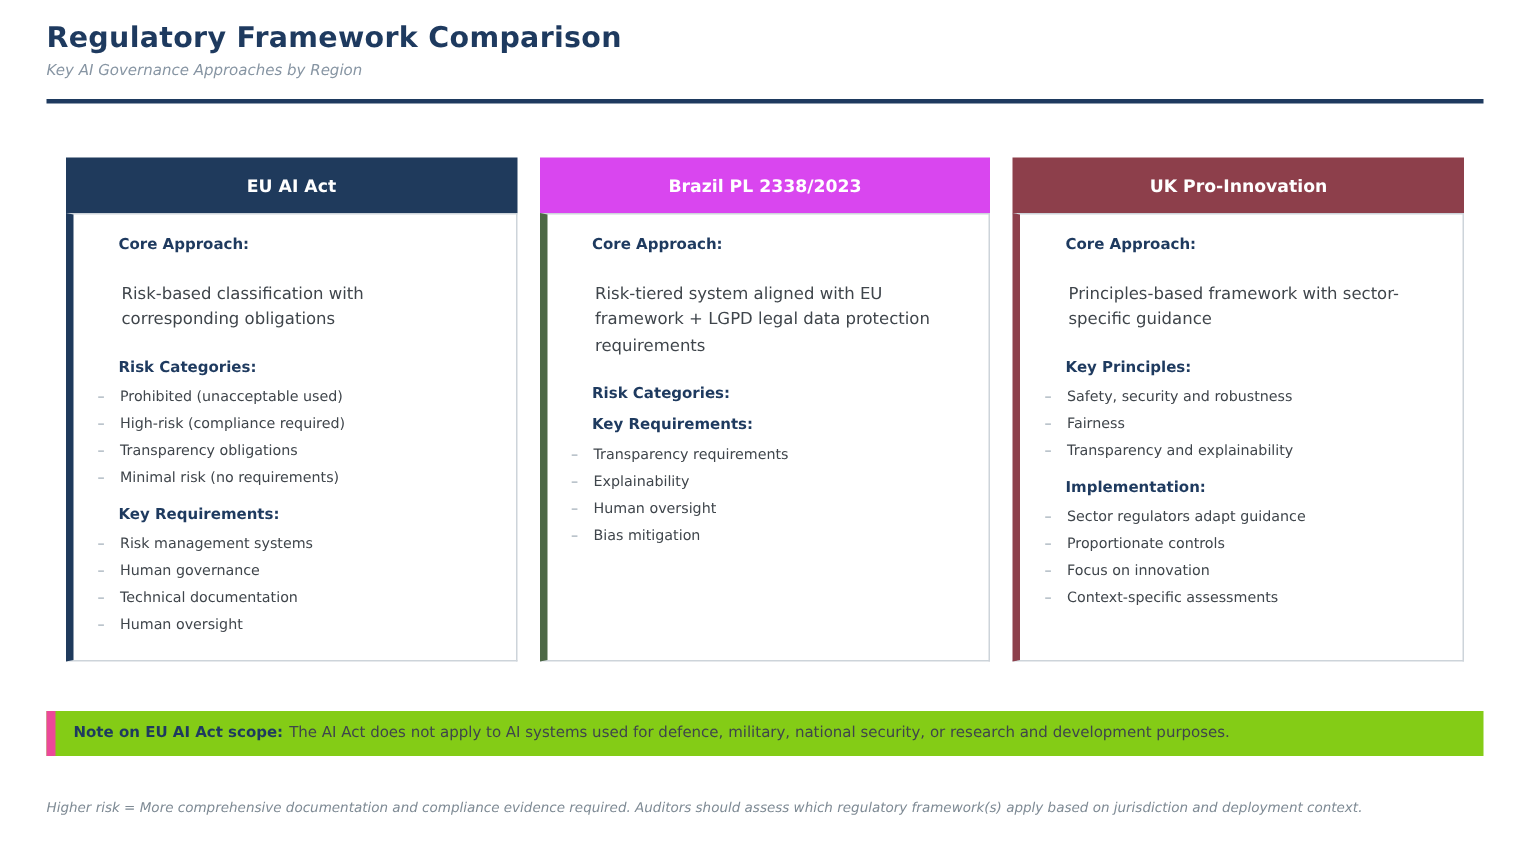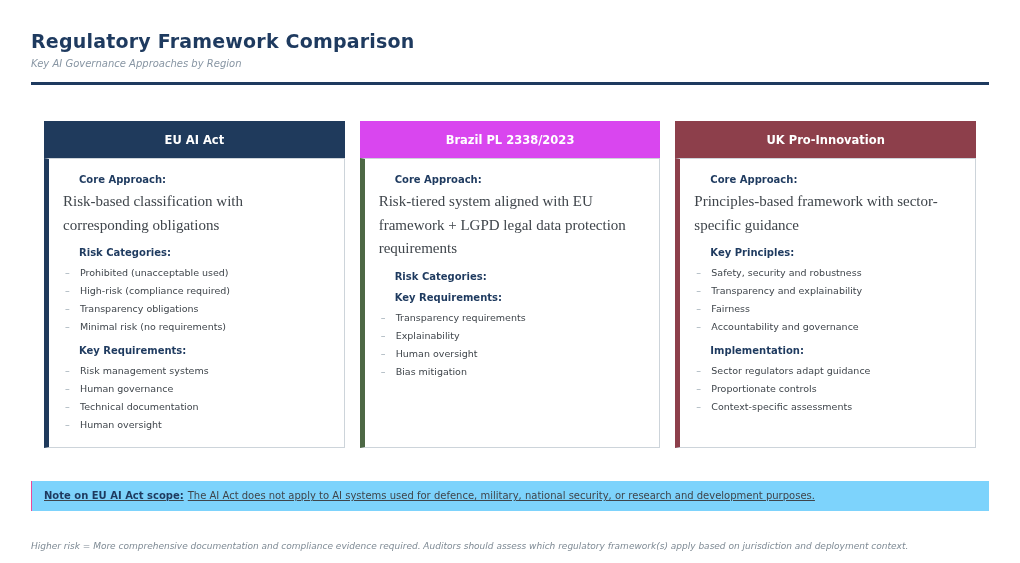--- a/index.html
+++ b/index.html
@@ -4,21 +4,21 @@
 <style>
   * { box-sizing: border-box; }
   html, body { margin: 0; padding: 0; }
   body {
     width: 1020px; height: 563px;
     background: #ffffff;
     font-family: "DejaVu Sans", "Liberation Sans", sans-serif;
     color: #3f454b;
     overflow: hidden;
   }
-  .page { padding: 30px 31px 0 31px; }
+  .page { padding: 14px 31px 0 31px; }
 
   .page-title {
     margin: 0;
     font-size: 19px;
     font-weight: bold;
     letter-spacing: 0.2px;
     color: #1e3a5f;
   }
   .page-subtitle {
     margin: 6px 0 0 0;
@@ -61,25 +61,24 @@
     padding: 8px 14px 14px 14px;
   }
   .section-heading {
     margin: 10px 0 5px 16px;
     font-size: 10px;
     font-weight: bold;
     color: #1e3a5f;
   }
   .section-heading.first { margin-top: 7px; }
   .section-text {
-    margin: 0;
-    font-size: 15px;
+    margin: 18px;
+    font-size: 11px;
     line-height: 1.58;
     color: #3f454b;
-    font-family: Liberation Serif, serif;
   }
   ul.card-list {
     list-style: none;
     margin: 2px 0 0 0;
     padding: 0;
   }
   ul.card-list li {
     position: relative;
     font-size: 9.5px;
     color: #3f454b;
@@ -87,27 +86,26 @@
   }
   ul.card-list li::before {
     content: "–";
     position: absolute;
     left: 2px;
     color: #93a1ad;
   }
 
   .note-box {
     margin: 33px 31px 0 31px;
-    background: #7dd3fc;
-    border-left: 1px solid #ec4899;
+    background: #84cc16;
+    border-left: 6px solid #ec4899;
     padding: 8px 12px;
     font-size: 10px;
     line-height: 1.4;
     color: #3f454b;
-    text-decoration: underline;
   }
   .note-label {
     font-weight: bold;
     color: #1e3a5f;
     margin-right: 4px;
   }
 
   .footer-note {
     margin: 30px 31px 0 31px;
     font-size: 9px;
@@ -171,28 +169,28 @@
     <div class="framework-card">
       <div class="card-header" style="background: rgb(141, 63, 75);">
         <span>UK Pro-Innovation</span>
       </div>
       <div class="card-body" style="border-left-color: rgb(141, 63, 75);">
         <div class="section-heading first">Core Approach:</div>
         <p class="section-text">Principles-based framework with sector-specific guidance</p>
         <div class="section-heading">Key Principles:</div>
         <ul class="card-list">
           <li>Safety, security and robustness</li>
+          <li>Fairness</li>
           <li>Transparency and explainability</li>
-          <li>Fairness</li>
-          <li>Accountability and governance</li>
         </ul>
         <div class="section-heading">Implementation:</div>
         <ul class="card-list">
           <li>Sector regulators adapt guidance</li>
           <li>Proportionate controls</li>
+          <li>Focus on innovation</li>
           <li>Context-specific assessments</li>
         </ul>
       </div>
     </div>
 
   </div>
 </div>
 
 <div class="note-box">
   <span class="note-label">Note on EU AI Act scope:</span><span>The AI Act does not apply to AI systems used for defence, military, national security, or research and development purposes.</span>

